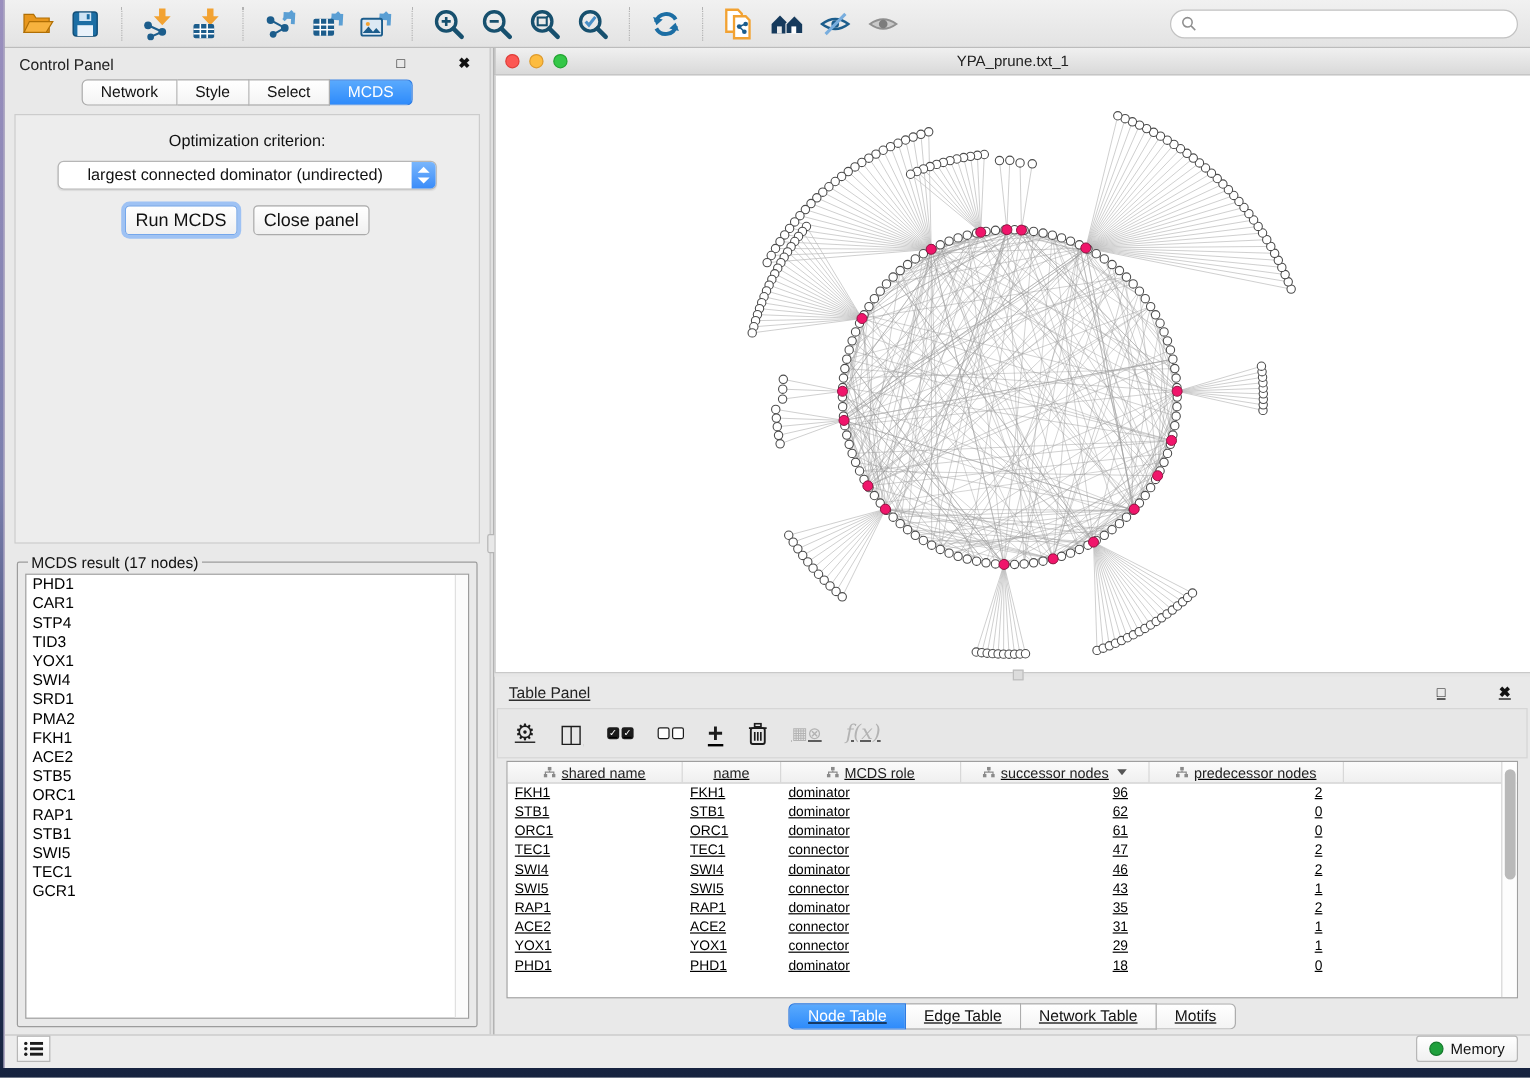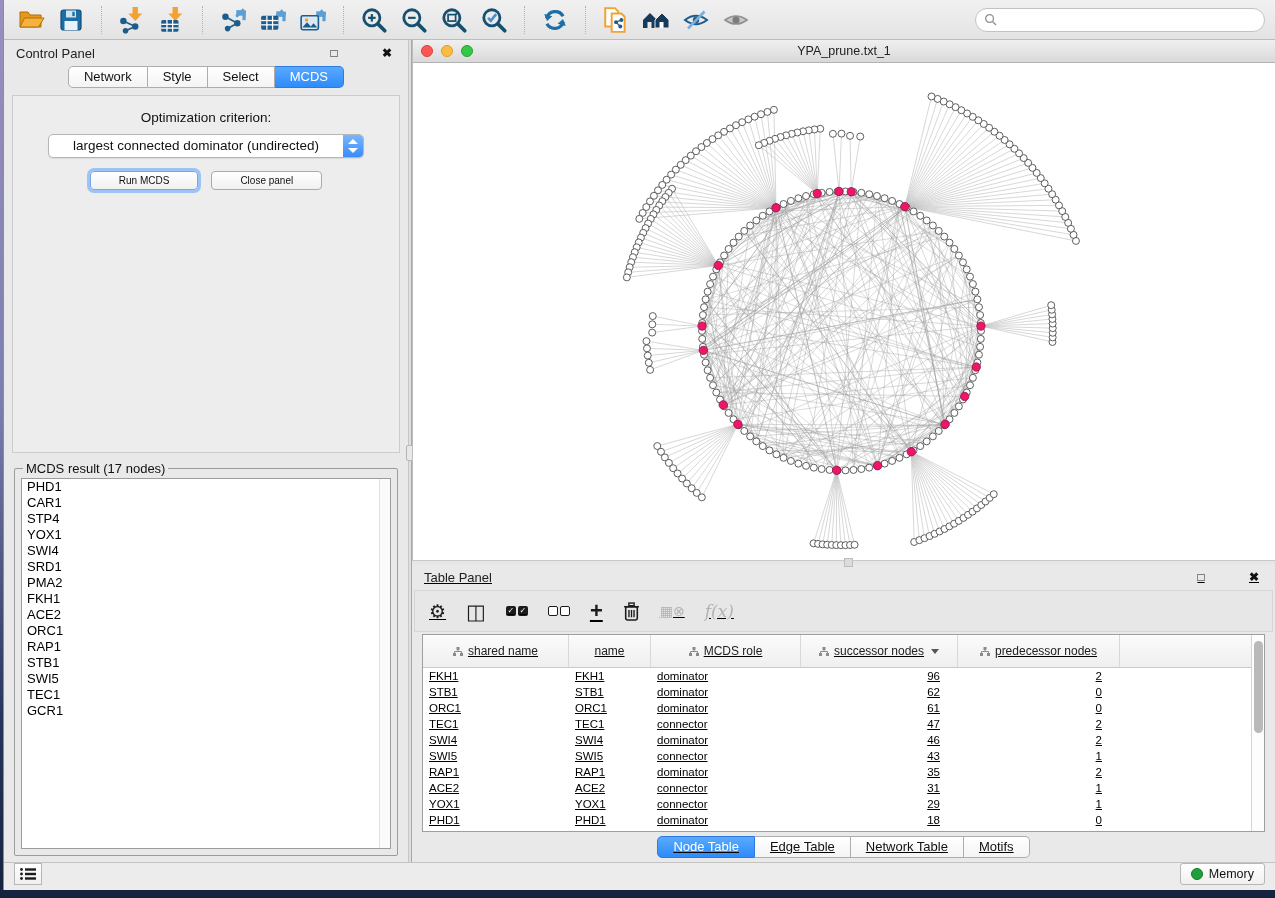--- a/index.html
+++ b/index.html
@@ -48,21 +48,21 @@
   .optlabel { font-size:13.5px; color:#111; margin-bottom:9px; }
   .dropdown { width:316px; height:24px; display:flex; background:#fff; border:1px solid #b6b6b6; border-radius:5px; box-shadow:0 1px 1px rgba(0,0,0,.08); }
   .dropdown .value { flex:1; font-size:13.5px; color:#111; text-align:center; line-height:22px; white-space:nowrap; overflow:hidden; }
   .dropdown .stepper { width:20px; border-radius:0 4px 4px 0; background:linear-gradient(#79b6fc,#3a8cf9); position:relative; }
   .dropdown .stepper:before, .dropdown .stepper:after {
     content:""; position:absolute; left:5px; border-left:5px solid transparent; border-right:5px solid transparent;
   }
   .dropdown .stepper:before { top:4px; border-bottom:5px solid #fff; }
   .dropdown .stepper:after { bottom:4px; border-top:5px solid #fff; }
   .btnrow { display:flex; gap:13px; margin-top:13px; }
-  .btn { background:linear-gradient(#ffffff,#f0f0f0); border:1px solid #ababab; border-radius:4px; font-size:10px; color:#111; padding:3px 28px; }
+  .btn { background:linear-gradient(#ffffff,#f0f0f0); border:1px solid #ababab; border-radius:4px; font-size:15px; color:#111; padding:3px 8px; }
   .btn.focused { box-shadow:0 0 0 3px rgba(115,170,248,.65); border-color:#74a7ec; }
   .mcds-group { margin:8px 10px 6px 10px; flex:1; border:1px solid #9c9c9c; border-radius:2px; position:relative; min-height:0; }
   .mcds-group legend { font-size:13px; color:#111; margin-left:8px; padding:0 3px; }
   .mcds-list { position:absolute; left:6px; right:6px; top:2px; bottom:6px; background:#fff; border:1px solid #9c9c9c; overflow:hidden; }
   .mcds-track { position:absolute; top:0; right:0; bottom:0; width:11px; background:#fbfbfb; border-left:1px solid #e0e0e0; }
   .list-item { font-size:13px; color:#000; line-height:16px; padding-left:5px; }
   
   .rightcol { flex:1; display:flex; flex-direction:column; min-width:0;text-decoration:underline; }
   .net-title {
     height:23px; flex:0 0 23px; background:linear-gradient(#f0f0f0,#d9d9d9);
@@ -82,21 +82,21 @@
   .tpanel { flex:1; display:flex; flex-direction:column; background:#e9e9e9; min-height:0; }
   .t-toolbar { height:42px; flex:0 0 42px; margin:0 2px; background:#e7e7e7; border:1px solid #d6d6d6; display:flex; align-items:center; padding:0 14px; gap:20px; }
   .ticon { font-size:19px; color:#1c1c1c; background:none; border:none; line-height:1; display:flex; align-items:center; gap:2px; }
   .ticon.disabled { color:#b3b3b3; }
   .fx { font-family:"DejaVu Serif", serif; font-style:italic; font-size:17px; }
   .minibox { width:10px; height:10px; display:inline-block; }
   .minibox.checked { background:#1c1c1c; color:#fff; font-size:8px; line-height:10px; text-align:center; border-radius:2px; }
   .minibox.empty { background:#fff; border:1.5px solid #1c1c1c; border-radius:2px; }
   .tablebox { flex:1; margin:2px 10px 0 10px; background:#fff; border:1px solid #9f9f9f; position:relative; overflow:hidden; min-height:0; }
   .grid-head, .grid-row { display:grid; grid-template-columns:146px 82px 150px 157px 162px 1fr; }
-  .grid-head { background:linear-gradient(#fbfbfb,#efefef); border-bottom:1px solid #c9c9c9; height:33px; }
+  .grid-head { background:linear-gradient(#fbfbfb,#efefef); border-bottom:1px solid #c9c9c9; height:18px; }
   .th { font-size:12px; color:#222; display:flex; align-items:center; justify-content:center; gap:5px; border-right:1px solid #d8d8d8; overflow:hidden; white-space:nowrap; }
   .th:last-child { border-right:none; }
   .hier { flex:0 0 auto; }
   .sortv { width:0; height:0; border-left:4px solid transparent; border-right:4px solid transparent; border-top:5px solid #555; margin-left:2px; }
   .grid-row { height:16px; }
   .td { font-size:11.5px; color:#000; line-height:16px; padding:0 6px; white-space:nowrap; overflow:hidden; }
   .td.num { text-align:right; padding-right:18px; }
   .vscroll { position:absolute; top:0; right:0; bottom:0; width:13px; background:#fdfdfd; border-left:1px solid #d5d5d5; }
   .vscroll .thumb { position:absolute; top:6px; left:2px; width:9px; height:92px; background:#b9b9b9; border-radius:5px; }
   .t-tabs { flex:0 0 30px; display:flex; align-items:center; justify-content:center; }
@@ -298,26 +298,28 @@
           <button class="btn">Close panel</button>
         </div>
       </div>
       <fieldset class="mcds-group">
         <legend>MCDS result (17 nodes)</legend>
         <div class="mcds-list">
           <div class="mcds-track"></div>
         <div class="list-item">PHD1</div>
             <div class="list-item">CAR1</div>
             <div class="list-item">STP4</div>
+            <div class="list-item">TID3</div>
             <div class="list-item">YOX1</div>
             <div class="list-item">SWI4</div>
             <div class="list-item">SRD1</div>
             <div class="list-item">PMA2</div>
             <div class="list-item">FKH1</div>
             <div class="list-item">ACE2</div>
+            <div class="list-item">STB5</div>
             <div class="list-item">ORC1</div>
             <div class="list-item">RAP1</div>
             <div class="list-item">STB1</div>
             <div class="list-item">SWI5</div>
             <div class="list-item">TEC1</div>
             <div class="list-item">GCR1</div>
           </div>
       </fieldset>
     </div>
 

